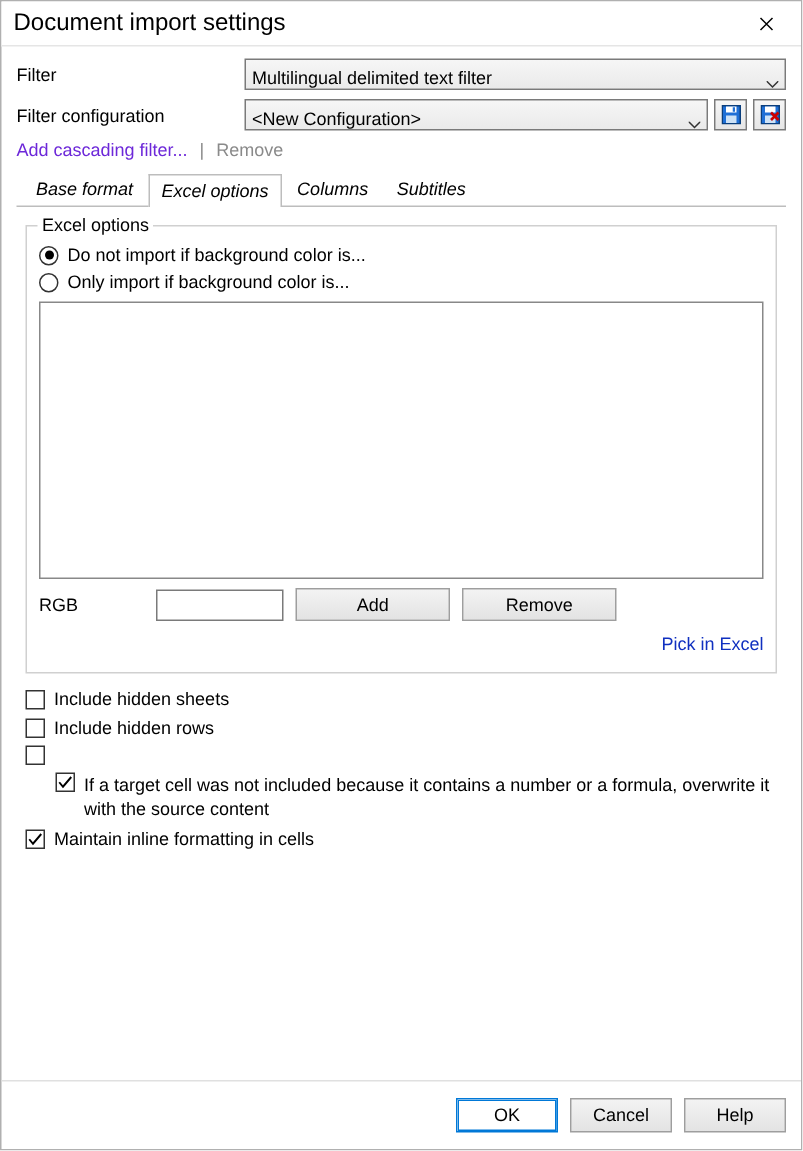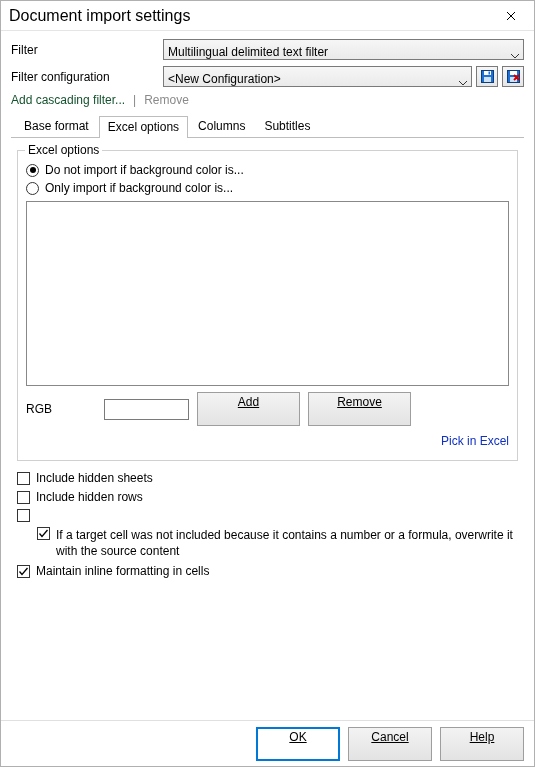--- a/index.html
+++ b/index.html
@@ -68,29 +68,30 @@
     margin-left: 4px;
     display: flex; align-items: center; justify-content: center;
     cursor: default;
   }
   .linksrow {
     display: flex;
     align-items: center;
     gap: 8px;
     margin: 4px 0 8px 0;
   }
-  .linksrow .link { color: #14532d; cursor: default; }
+  .linksrow .link { color: #6d28d9; cursor: default; }
   .linksrow .sep { color: #888; }
   .linksrow .disabled { color: #8a8a8a; }
   .tabs {
     display: flex;
     align-items: flex-end;
     border-bottom: 1px solid #bdbdbd;
     padding-left: 4px;
     gap: 0;
+    font-style: italic;
   }
   .tab {
     padding: 3px 8px 4px 8px;
     border: 1px solid transparent;
     border-bottom: none;
     cursor: default;
     position: relative;
     margin-right: 1px;
     background: transparent;
   }
@@ -150,45 +151,44 @@
   }
   .rgbrow .inp {
     width: 85px; height: 21px;
     border: 1px solid #7a7a7a;
     background: #fff;
   }
   .btn {
     height: 22px;
     border: 1px solid #9e9e9e;
     background: linear-gradient(#f3f3f3,#e3e3e3);
-    display: flex; align-items: flex-end; justify-content: center;
-    cursor: default;
-    padding: 16px 8px;
-    text-decoration: underline;
+    display: flex; align-items: flex-start; justify-content: center;
+    cursor: default;
+    padding: 3px 8px;
   }
   .rgbrow .btn { width: 103px; }
   .pickrow {
     text-align: right;
     margin: 8px 0 2px 0;
   }
   .pickrow .link { color: #1030c0; cursor: default; }
   .checklist { margin-top: 10px; }
   .checklist .checkrow { margin: 5px 0; }
   .checklist .sub { margin-left: 20px; align-items: flex-start; }
   .checklist .sub .lbltxt { line-height: 1.35; }
   .buttonbar {
     height: 46px;
     border-top: 1px solid #e0e0e0;
     display: flex;
     align-items: center;
     justify-content: flex-end;
     padding: 0 10px;
     gap: 8px;
   }
-  .buttonbar .btn { width: 84px; height: 23px; }
+  .buttonbar .btn { width: 68px; height: 23px; }
   .buttonbar .btn.primary {
     border: 1px solid #0078d7;
     box-shadow: inset 0 0 0 1px #0078d7;
     background: #fff;
   }
 </style>
 </head>
 <body>
 
 <div class="window">

